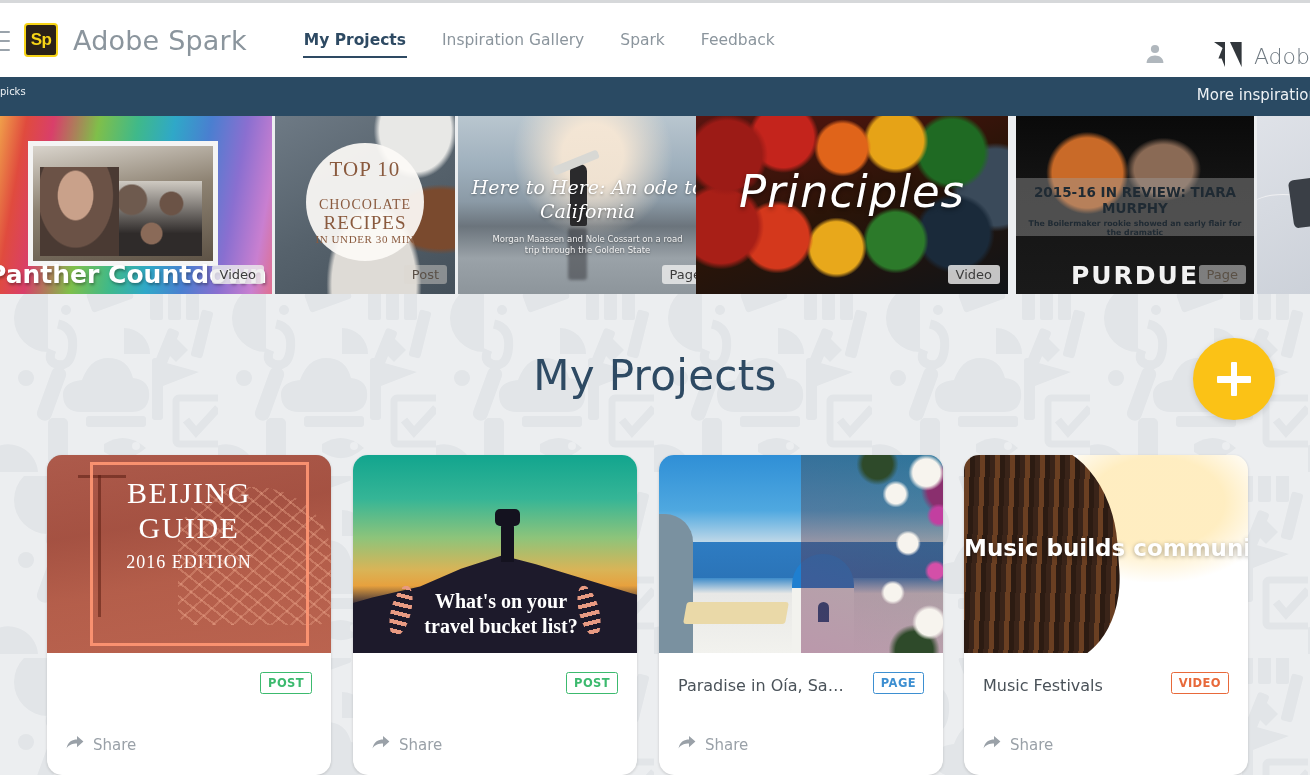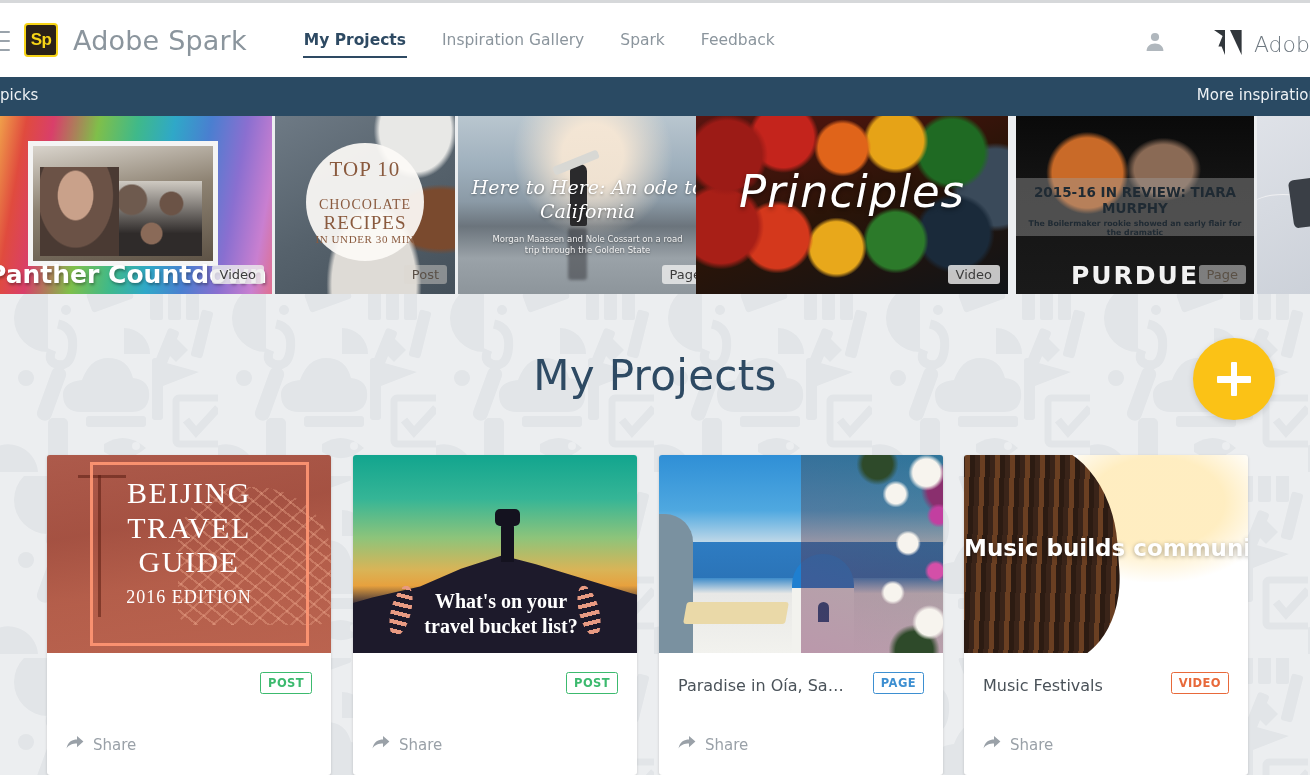--- a/index.html
+++ b/index.html
@@ -41,35 +41,35 @@
     font-size:15.5px; color:#8b959d; padding:28px 1px 0 1px; height:100%;
     position:relative; cursor:pointer; white-space:nowrap;
     font-family:"DejaVu Sans", sans-serif;
   }
   .navlink.active { color:#2e4a63; font-weight:600; }
   .navlink.active:after {
     content:""; position:absolute; left:0; right:0; bottom:19px;
     height:2.5px; background:#2e4a63;
   }
 
-  .nav-right { position:absolute; right:0; top:4px; height:100%; display:flex; align-items:center;justify-content:center; }
+  .nav-right { position:absolute; right:0; top:16px; height:100%; display:flex; align-items:center;justify-content:center; }
   .avatar-icon { margin-right:46px; }
   .adobe-brand { display:flex; align-items:center; padding-right:0; }
   .adobe-word {
     margin-left:11px; font-size:22px; color:#6e7880; font-weight:300;
     white-space:nowrap; font-family:"DejaVu Sans", sans-serif;
   }
 
   
   .insp-bar {
     position:absolute; top:77px; left:0; width:1310px; height:39px;
     background:#2a4a63; color:#ffffff; z-index:15;
   }
   .insp-left {
-    position:absolute; left:0; top:9px; font-size:15px; color:#eef2f5;
+    position:absolute; left:0; top:9px; font-size:10px; color:#eef2f5;
     font-family:"DejaVu Sans", sans-serif;
   }
   .insp-right {
     position:absolute; right:-8px; top:9px; font-size:15px; color:#eef2f5;
     white-space:nowrap; font-family:"DejaVu Sans", sans-serif;
   }
 
   .carousel { position:absolute; top:116px; left:0; width:1310px; height:178px; overflow:hidden; }
   .thumb { position:absolute; top:0; height:178px; overflow:hidden; }
   .thumb .bg { position:absolute; inset:0; }
@@ -245,21 +245,21 @@
   .fab:before, .fab:after {
     content:""; position:absolute; background:#ffffff; border-radius:1px;
   }
   .fab:before { left:24px; top:38px; width:34px; height:6.5px; }
   .fab:after  { left:37.5px; top:24px; width:6.5px; height:34px; }
 
   
   .cards { position:absolute; top:455px; left:0; width:1310px; z-index:4; }
   .card {
     position:absolute; top:0; width:284px; height:320px; background:#ffffff;
-    border-radius:3px; box-shadow:0 1px 3px rgba(0,0,0,.16); overflow:hidden;
+    border-radius:15px; box-shadow:0 1px 3px rgba(0,0,0,.16); overflow:hidden;
     cursor:pointer;
   }
   .card .cover { position:relative; width:100%; height:198px; overflow:hidden; }
   .card .meta {
     position:relative; height:122px; padding:22px 19px 0 19px;
   }
   .card .proj-title {
     font-size:16px; color:#4a5259; font-family:"DejaVu Sans", sans-serif;
     position:absolute; left:19px; top:23px; max-width:175px; white-space:nowrap;
     overflow:hidden; text-overflow:ellipsis;
@@ -525,21 +525,20 @@
 
   <div class="cards">
 
     <div class="card c1">
       <div class="cover cv1">
         <div class="pole"></div>
         <div class="strut"></div>
         <div class="frame"></div>
         <div class="txt">
           <div class="a">BEIJING</div>
-          <div class="b">TRAVEL</div>
           <div class="c">GUIDE</div>
           <div class="d">2016 EDITION</div>
         </div>
       </div>
       <div class="meta">
         <div class="proj-title"></div>
         <div class="type-badge tb-post">POST</div>
         <div class="share">
           <span>
             <svg width="18" height="15" viewBox="0 0 18 15" aria-hidden="true">

